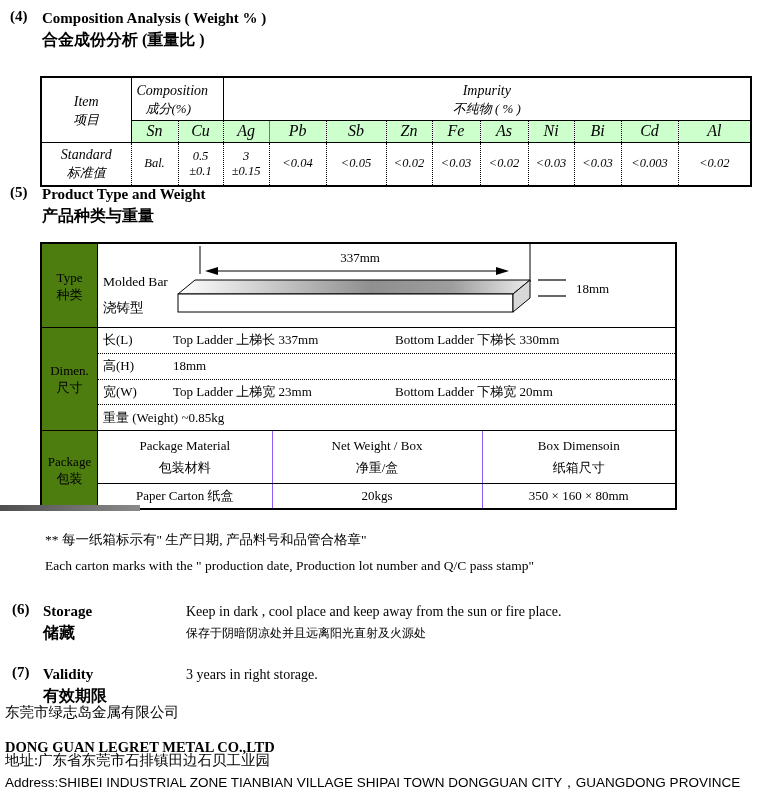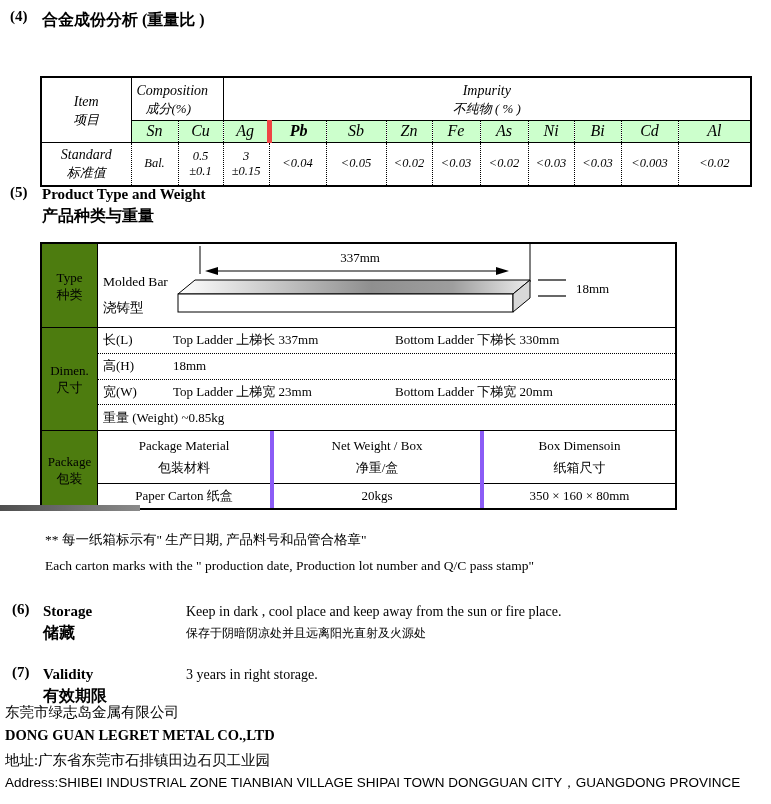--- a/index.html
+++ b/index.html
@@ -22,21 +22,21 @@
   .t1 .cell-item{border-right:1px solid #000;border-bottom:1px solid #000;}
   .t1 .cell-comp{border-right:1px solid #000;border-bottom:1px solid #000;text-align:left;}
   .t1 .cell-imp{border-bottom:1px solid #000;}
   .t1 .hdr-en{font-size:14px;line-height:19px;}
   .t1 .hdr-zh{font-size:13px;line-height:17px;}
   .t1 .comp-en{font-size:14px;line-height:19px;padding-left:5px;}
   .t1 .comp-zh{font-size:13px;line-height:17px;padding-left:14px;}
   .t1 tr.symbols td{background:#ccffcc;border-bottom:1px solid #000;border-left:1px dotted #000;
                     font-size:16px;height:21px;}
   .t1 tr.symbols td.first{border-left:0;}
-  .t1 tr.symbols td.solid-l{border-left:5px solid #ef4444;font-weight:bold;}
+  .t1 tr.symbols td.solid-l{border-left:1px solid #ef4444;}
   .t1 tr.vals td{border-left:1px dotted #000;font-size:12.5px;height:42px;}
   .t1 tr.vals td.first{border-left:0;}
   .t1 .std-en{font-size:14px;line-height:18px;}
   .t1 .std-zh{font-size:13px;line-height:17px;}
   .t1 .v2cell{display:flex;flex-direction:column;justify-content:center;align-items:center;height:42px;line-height:15px;}
 
   
   table.t2{position:absolute;left:40px;top:242px;border-collapse:collapse;table-layout:fixed;
            width:637px;border:2px solid #000;}
   table.t2 td{padding:0;vertical-align:middle;}
@@ -46,51 +46,52 @@
   .type-content{position:relative;height:83px;}
   .type-text{position:absolute;left:5px;font-size:13.5px;}
   .dim-rows{height:102px;display:flex;flex-direction:column;}
   .dim-row{display:flex;align-items:center;box-sizing:border-box;flex:1 1 auto;
            border-bottom:1px dotted #000;font-size:13px;}
   .dim-row.last{border-bottom:0;}
   .dim-label{flex:0 0 70px;padding-left:5px;}
   .dim-col1{flex:0 0 222px;}
   .dim-col2{flex:1 1 auto;}
   table.pkg{border-collapse:collapse;table-layout:fixed;width:100%;}
-  table.pkg td{border-left:4px solid #8b5cf6;text-align:center;font-size:13px;padding:0;}
+  table.pkg td{border-left:1px solid #8b5cf6;text-align:center;font-size:13px;padding:0;}
   table.pkg td.first{border-left:0;}
   table.pkg tr.ph td{height:52px;border-bottom:1px solid #000;line-height:22px;}
   table.pkg tr.pv td{height:24px;}
 
   
   .grey-bar{position:absolute;left:0;top:505px;width:140px;height:6px;
             background:linear-gradient(to right,#4f4f4f,#8a8a8a);}
 
   .note{position:absolute;left:45px;font-size:13.5px;}
 
   .kv-sec{position:absolute;left:12px;display:grid;grid-template-columns:31px 143px auto;}
   .kv-num{font-weight:bold;font-size:15px;}
   .kv-label-en{font-weight:bold;font-size:15px;line-height:21px;}
   .kv-label-zh{font-weight:bold;font-size:16px;line-height:22px;}
   .kv-val-en{font-size:14px;line-height:21px;}
   .kv-val-zh{font-size:12px;line-height:22px;}
 
   .footer-line{position:absolute;left:5px;}
   .f-zh{font-size:14.5px;}
-  .f-en-bold{font-size:14.5px;font-weight:bold;}
+  .f-en-bold{font-size:14.5px;font-weight:bold;margin-top:12px;}
   .f-addr{font-family:"Liberation Sans",sans-serif;font-size:13.5px;}
 
   svg text{font-family:"Liberation Serif",serif;}
 </style>
 </head>
 <body>
 
 <div class="sec-head" style="top:8px;">
   <span class="sec-num">(4)</span>
   <div>
+    <div class="sec-title-en">Composition Analysis  ( Weight % )</div>
     <div class="sec-title-zh">合金成份分析 (重量比 )</div>
   </div>
 </div>
 
 <table class="t1">
   <colgroup>
     <col style="width:90px">
       <col style="width:47px">
       <col style="width:45px">
       <col style="width:46px">

